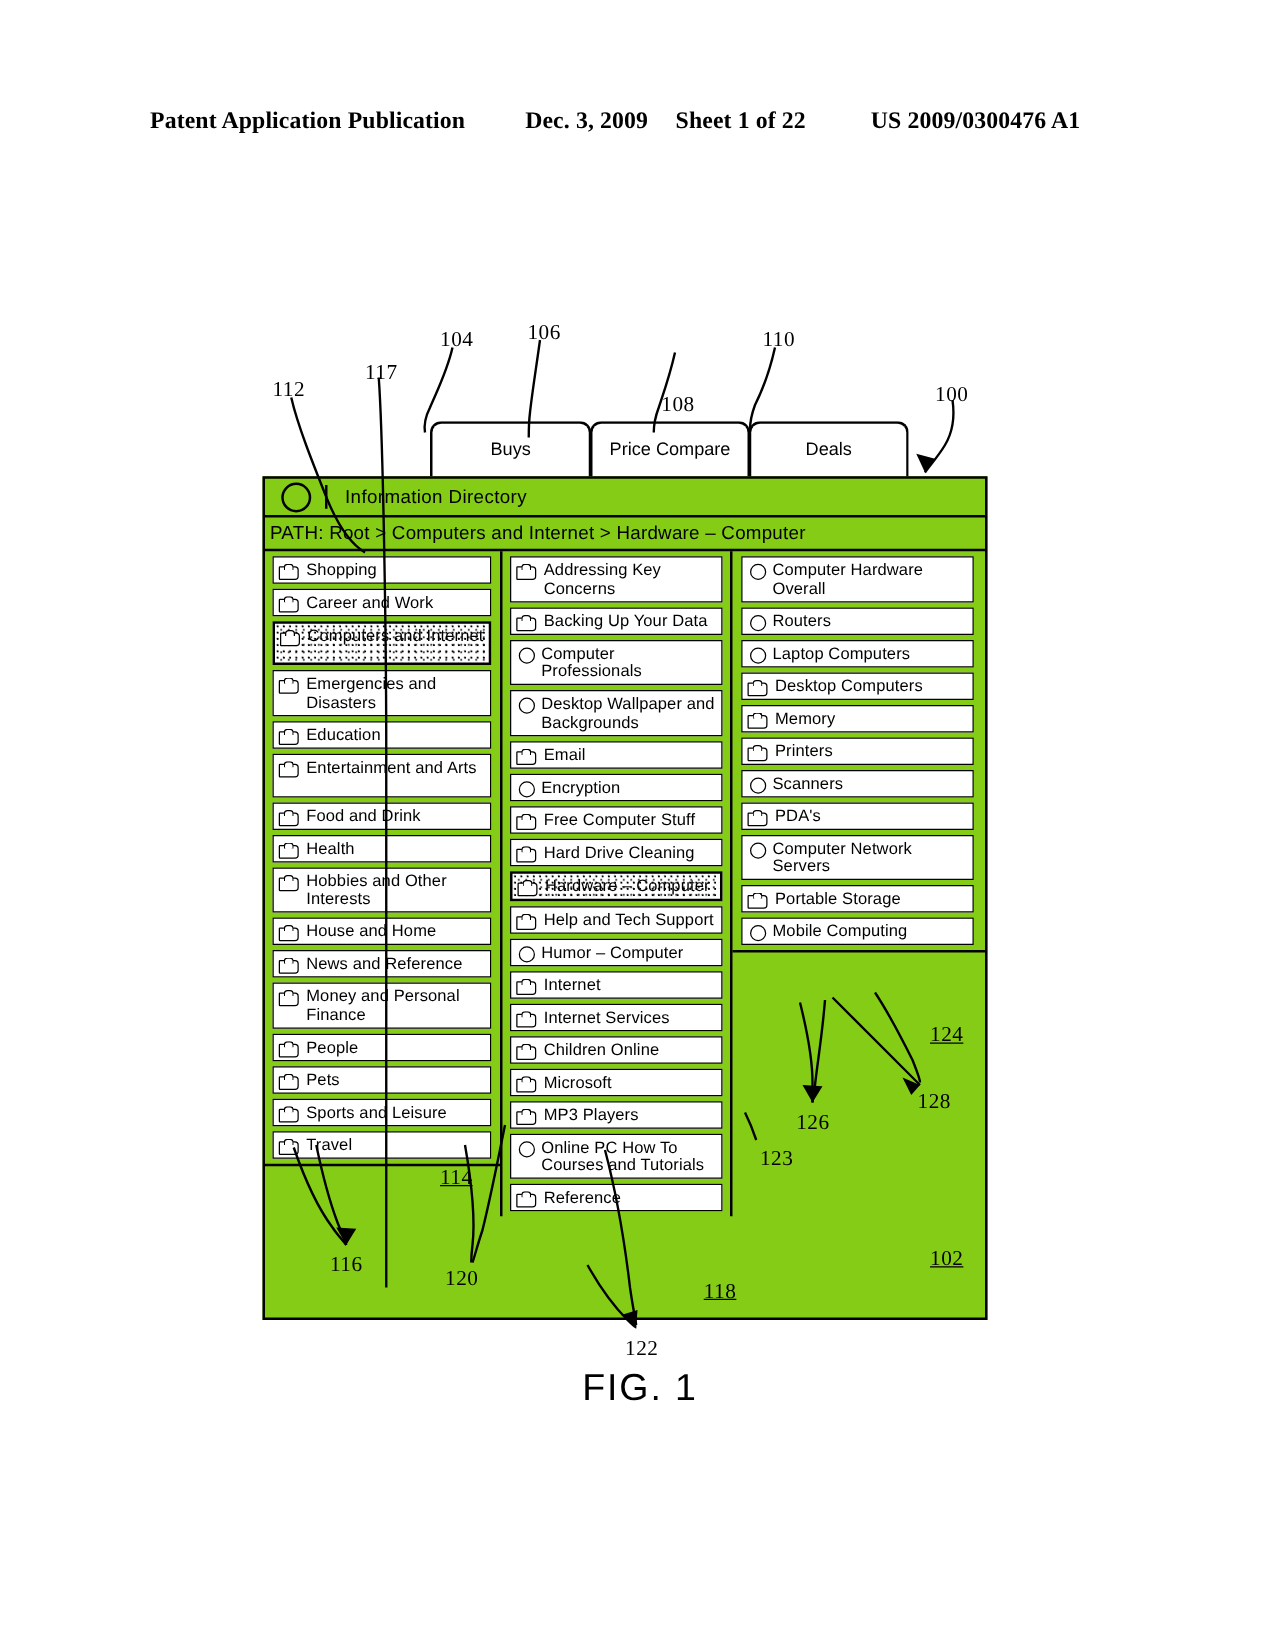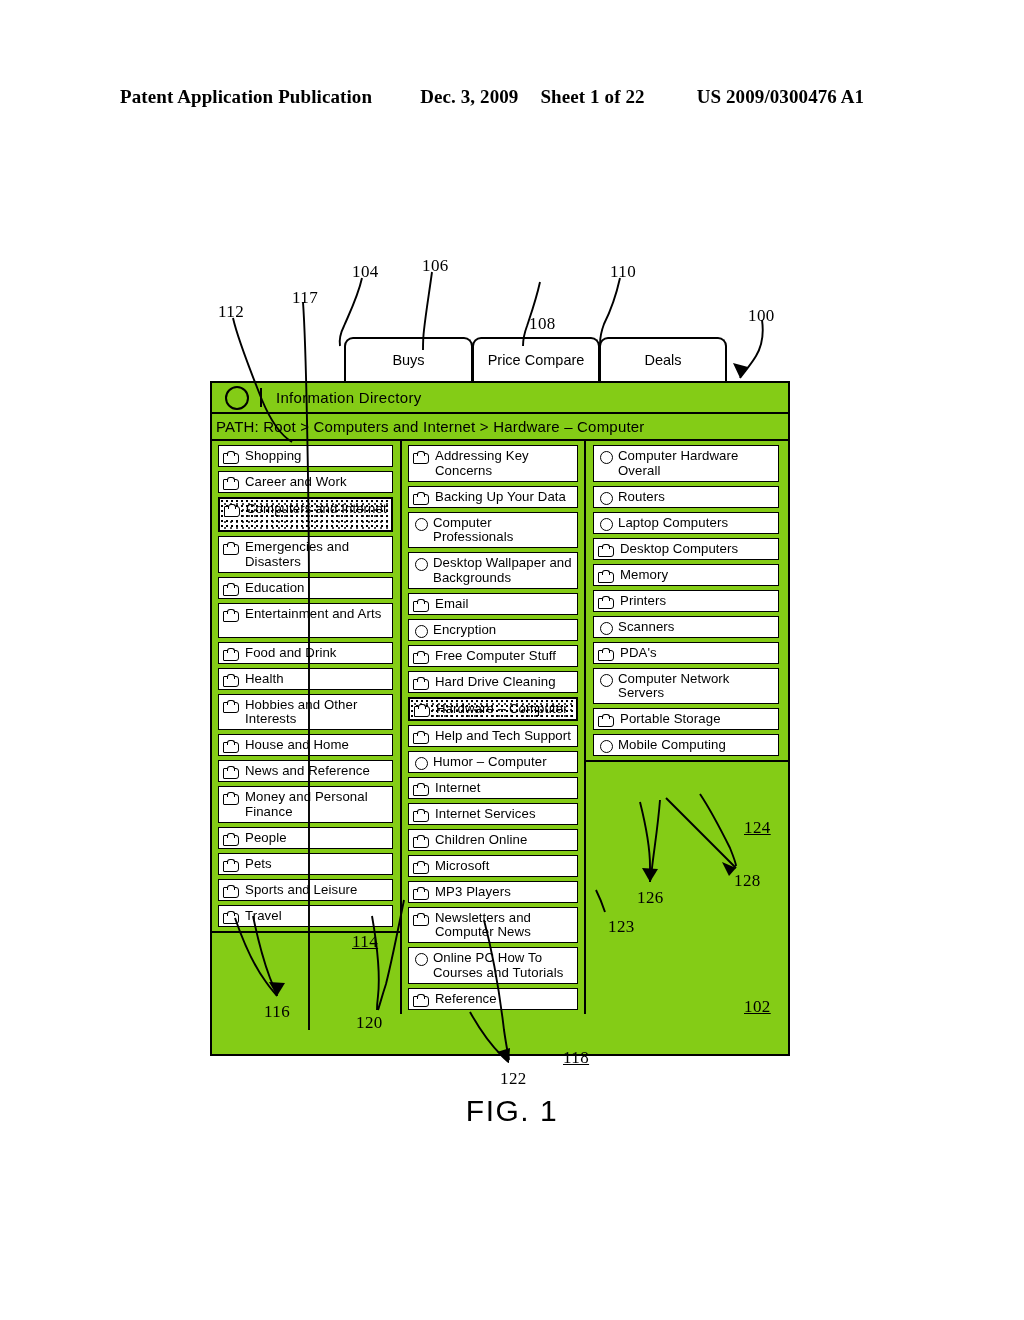--- a/index.html
+++ b/index.html
@@ -431,24 +431,20 @@
               <span class="ico-folder"></span>
               <span class="label">Children Online</span>
             </div>
             <div class="entry">
               <span class="ico-folder"></span>
               <span class="label">Microsoft</span>
             </div>
             <div class="entry">
               <span class="ico-folder"></span>
               <span class="label">MP3 Players</span>
-            </div>
-            <div class="entry two-line">
-              <span class="ico-folder"></span>
-              <span class="label">Newsletters and Computer News</span>
             </div>
             <div class="entry two-line">
               <span class="ico-circle"></span>
               <span class="label">Online PC How To Courses and Tutorials</span>
             </div>
             <div class="entry">
               <span class="ico-folder"></span>
               <span class="label">Reference</span>
             </div>
           </div>
@@ -538,21 +534,21 @@
   <div id="refs">
       <div class="ref" style="left: 218px; top: 302px;">112</div>
       <div class="ref" style="left: 292px; top: 288px;">117</div>
       <div class="ref" style="left: 352px; top: 262px;">104</div>
       <div class="ref" style="left: 422px; top: 256px;">106</div>
       <div class="ref" style="left: 529px; top: 266px; margin-top: 48px;">108</div>
       <div class="ref" style="left: 610px; top: 262px;">110</div>
       <div class="ref" style="left: 748px; top: 306px;">100</div>
       <div class="ref ul" style="left: 352px; top: 932px;">114</div>
       <div class="ref" style="left: 264px; top: 1002px;">116</div>
-      <div class="ref ul" style="left: 563px; top: 1048px;">118</div>
+      <div class="ref ul" style="left: 563px; top: 1023px;">118</div>
       <div class="ref" style="left: 356px; top: 1013px;">120</div>
       <div class="ref" style="left: 500px; top: 1069px;">122</div>
       <div class="ref" style="left: 608px; top: 917px;">123</div>
       <div class="ref ul" style="left: 744px; top: 818px;">124</div>
       <div class="ref" style="left: 637px; top: 888px;">126</div>
       <div class="ref" style="left: 734px; top: 871px;">128</div>
       <div class="ref ul" style="left: 744px; top: 997px;">102</div>
     </div>
 
   <div class="figcap">FIG. 1</div>

